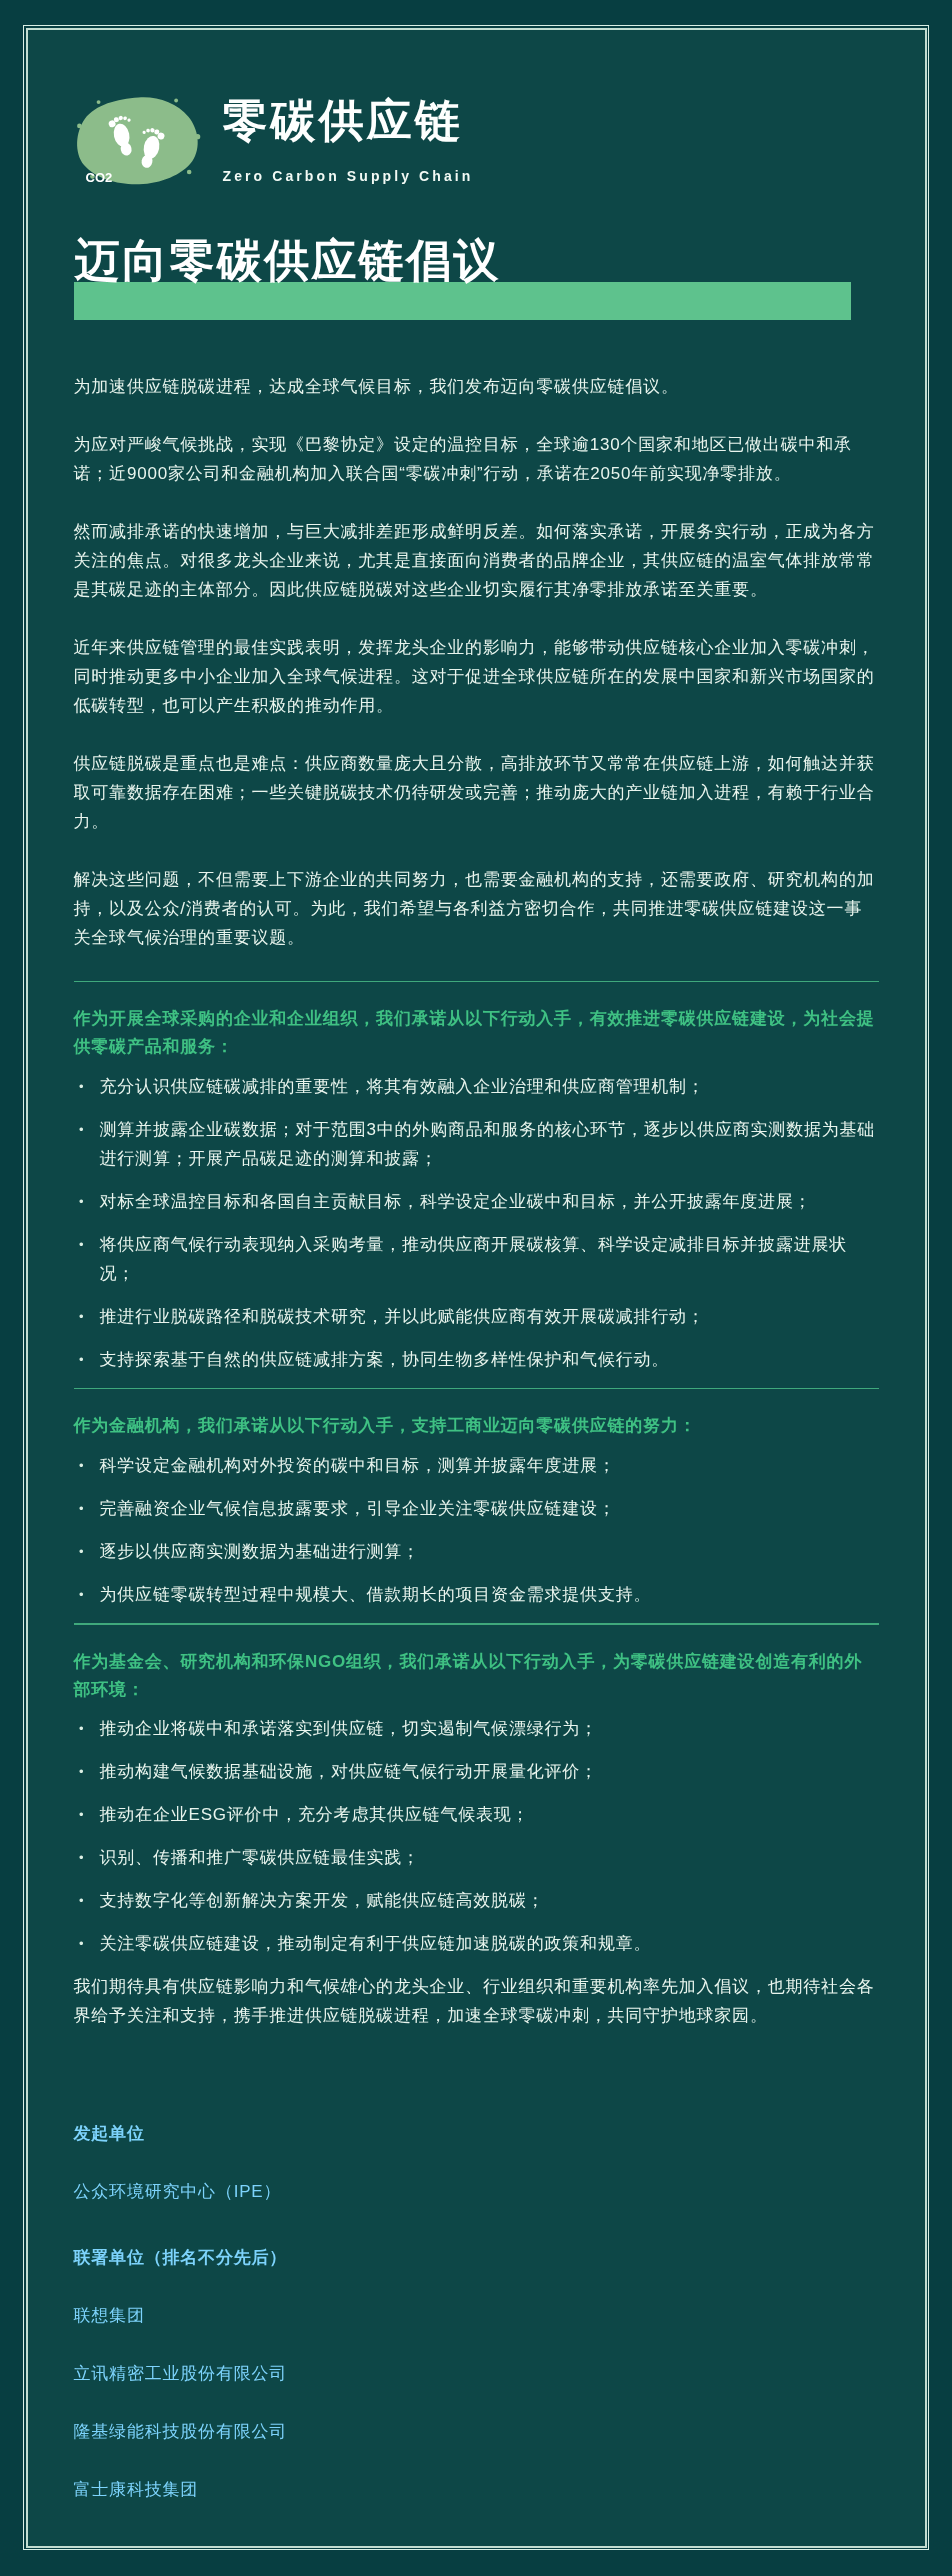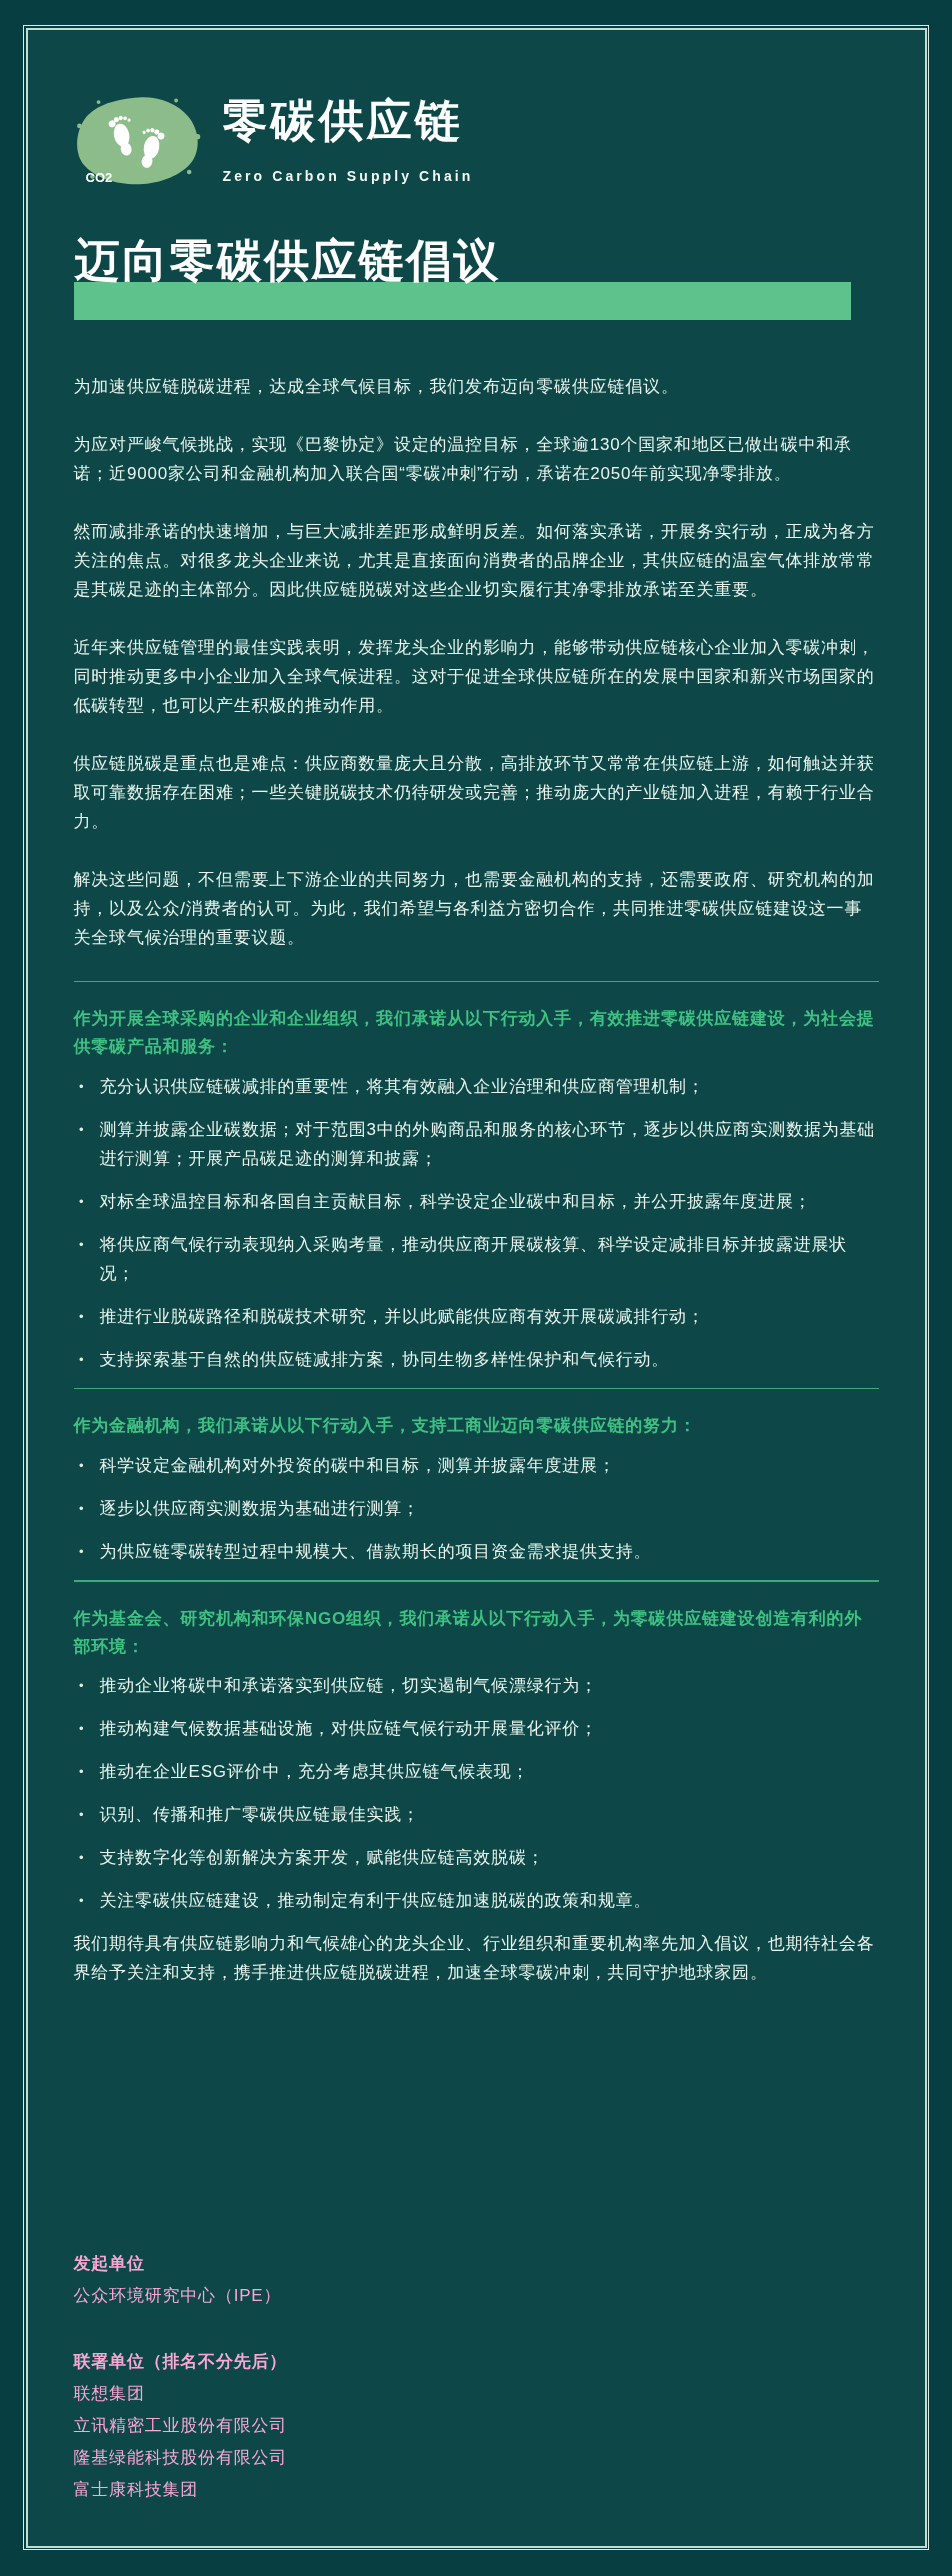--- a/index.html
+++ b/index.html
@@ -117,29 +117,29 @@
     position: absolute;
     left: 5.4px; top: 0;
     font-size: 13px;
     color: #dcefe5;
   }
   .closing { margin-top: 1.5px; }
   
   .footer {
     position: absolute;
     left: 46px; right: 46px; bottom: 40px;
-    color: #f9a8d4;
+    color: #7dd3fc;
     font-size: 17px;
     letter-spacing: 0.8px;
   }
   .footer .label {
     font-weight: 700;
     line-height: 32px;
   }
-  .footer .name { line-height: 32px; }
+  .footer .name { line-height: 32px; margin-top: 26px; }
   .footer .cosign-label { margin-top: 34px; }
 </style>
 </head>
 <body>
 
 <div class="page">
   <div class="frame">
     <div class="frame-inner">
       <div class="content">
 
@@ -201,20 +201,21 @@
             <li>对标全球温控目标和各国自主贡献目标，科学设定企业碳中和目标，并公开披露年度进展；</li>
             <li>将供应商气候行动表现纳入采购考量，推动供应商开展碳核算、科学设定减排目标并披露进展状况；</li>
             <li>推进行业脱碳路径和脱碳技术研究，并以此赋能供应商有效开展碳减排行动；</li>
             <li>支持探索基于自然的供应链减排方案，协同生物多样性保护和气候行动。</li>
           </ul>
 
           <hr class="section-divider">
           <div class="section-heading">作为金融机构，我们承诺从以下行动入手，支持工商业迈向零碳供应链的努力：</div>
           <ul class="commitments">
             <li>科学设定金融机构对外投资的碳中和目标，测算并披露年度进展；</li>
+            <li>完善融资企业气候信息披露要求，引导企业关注零碳供应链建设；</li>
             <li>逐步以供应商实测数据为基础进行测算；</li>
             <li>为供应链零碳转型过程中规模大、借款期长的项目资金需求提供支持。</li>
           </ul>
 
           <hr class="section-divider">
           <div class="section-heading">作为基金会、研究机构和环保NGO组织，我们承诺从以下行动入手，为零碳供应链建设创造有利的外部环境：</div>
           <ul class="commitments">
             <li>推动企业将碳中和承诺落实到供应链，切实遏制气候漂绿行为；</li>
             <li>推动构建气候数据基础设施，对供应链气候行动开展量化评价；</li>
             <li>推动在企业ESG评价中，充分考虑其供应链气候表现；</li>

